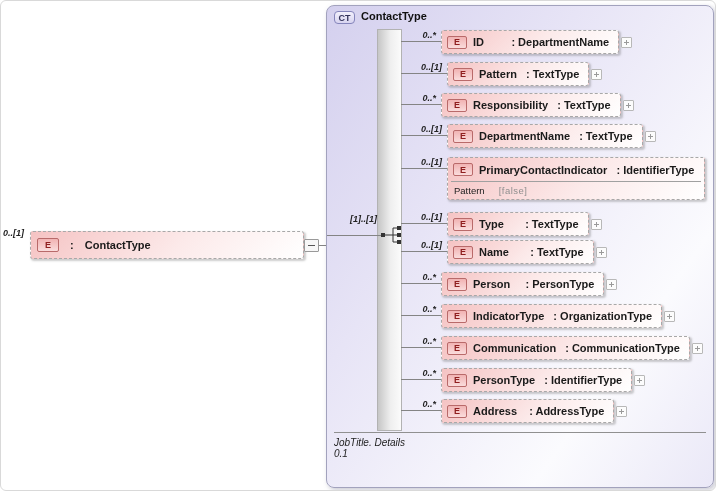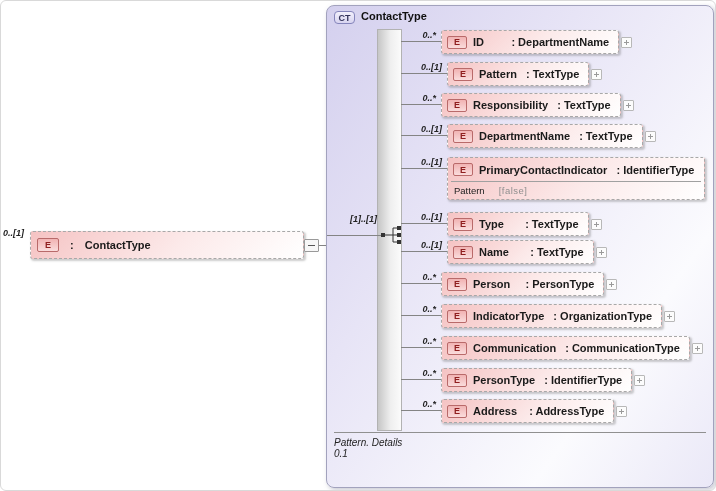--- a/index.html
+++ b/index.html
@@ -234,19 +234,19 @@
             <span class="nm">Address </span>
             <span class="tp"> : AddressType</span>
           </div>
           <span class="plus"></span>
         </div>
       </div>
 
     <div class="footer">
       <div class="footer-rule"></div>
       <div id="footer-lines">
-          <div class="footer-line">Pattern. Details</div>
+          <div class="footer-line">JobTitle. Details</div>
           <div class="footer-line">0.1</div>
           <div class="footer-line">&nbsp;</div>
         </div>
     </div>
   </div>
 </div>
 
 </body></html>

